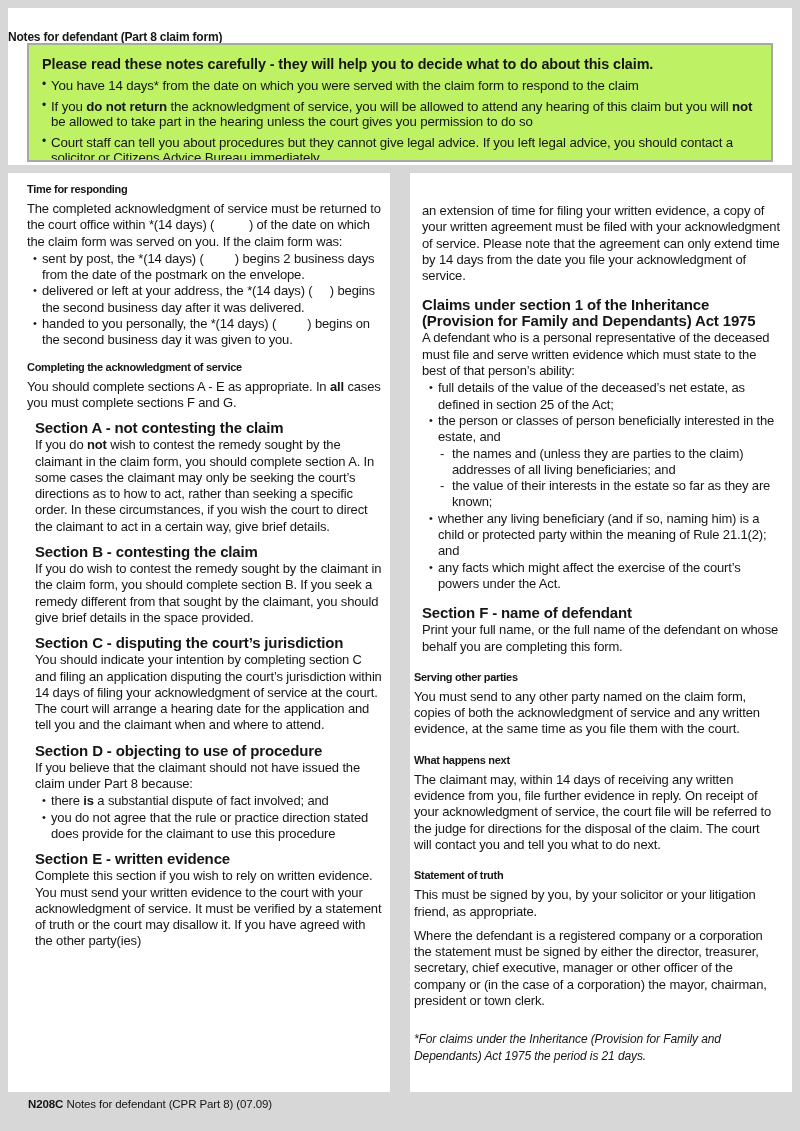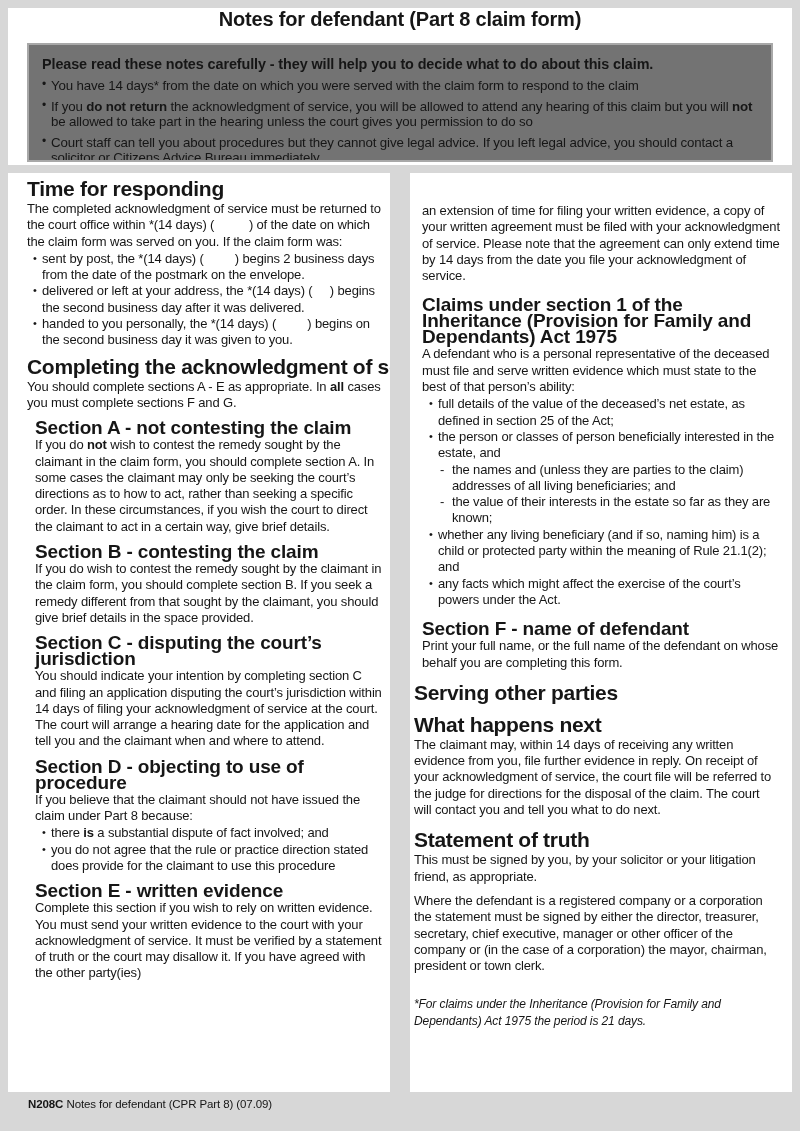--- a/index.html
+++ b/index.html
@@ -4,39 +4,39 @@
 <style>
   * { margin:0; padding:0; box-sizing:border-box; }
   html,body { background:#d7d7d7; }
   .doc {
     position:relative; width:800px; height:1131px; margin:0 auto;
     background:#d7d7d7; overflow:hidden;
     font-family:"Liberation Sans", sans-serif; color:#161616;
     -webkit-font-smoothing:antialiased;
   }
   .header-box { position:absolute; left:8px; top:8px; width:784px; height:157px; background:#fff; }
-  .title { font-size:20px; line-height:22px; font-weight:bold; text-align:center; padding-top:0; letter-spacing:-0.2px; }
+  .title { font-size:12px; line-height:22px; font-weight:bold; text-align:left; padding-top:18px; letter-spacing:-0.2px; }
   .notice-box {
     position:absolute; left:19px; right:19px; top:35px; bottom:3px;
-    border:2px solid #a8a8a8; background:#737373; padding:12px 10px 0 0; overflow:hidden;
+    border:2px solid #a8a8a8; background:#bef264; padding:12px 10px 0 0; overflow:hidden;
   }
   .notice-heading { font-size:14.4px; line-height:15px; font-weight:bold; margin:0 0 2px 13px; letter-spacing:-0.1px; }
   .notice-list { list-style:none; }
   .notice-list li { position:relative; font-size:13.3px; line-height:15px; letter-spacing:-0.15px; padding-left:22px; margin-top:6px; }
   .notice-list li::before { content:"\2022"; position:absolute; left:13px; top:-1px; font-size:12px; }
 
   .col { position:absolute; top:173px; height:919px; width:382px; background:#fff; overflow:hidden; }
   .col-left  { left:8px;  padding:2px 6px 0 19px; }
   .col-right { left:410px; padding:2px 12px 12px 4px; }
 
-  .blocks .h1 { font-size:21px; line-height:20px; font-weight:bold; letter-spacing:-0.3px; white-space:nowrap; margin:8px 0 2px; }
+  .blocks .h1 { font-size:11px; line-height:20px; font-weight:bold; letter-spacing:-0.3px; white-space:nowrap; margin:8px 0 2px; }
   .blocks .p, .blocks .p2, .blocks .ul li { font-size:13px; line-height:16.3px; letter-spacing:-0.15px; }
   .blocks .p  { margin:0; }
   .blocks .p + .p { margin-top:8px; }
-  .blocks .h2 { font-size:19px; line-height:16px; font-weight:bold; letter-spacing:-0.15px; margin:9px 0 1px 8px; }
+  .blocks .h2 { font-size:15px; line-height:16px; font-weight:bold; letter-spacing:-0.15px; margin:9px 0 1px 8px; }
   .blocks .p2 { margin-left:8px; }
   .blocks .ul { list-style:none; margin:1px 0 2px 2px; }
   .blocks .ul li { position:relative; padding-left:13px; }
   .blocks .ul li::before { content:"\2022"; position:absolute; left:4px; top:-1px; font-size:11px; }
   .blocks .ul2 { margin-left:11px; }
   .blocks .dash { list-style:none; }
   .blocks .dash li { position:relative; padding-left:12px; margin-left:2px; }
   .blocks .dash li::before { content:"-"; position:absolute; left:0; top:0; font-size:13px; }
   .blocks .dash li::after { content:none; }
   .blocks .note { font-size:12px; line-height:16.3px; font-style:italic; letter-spacing:-0.1px; margin:22px 0 0 0; }
@@ -102,20 +102,21 @@
           <li>the person or classes of person beneficially interested in the estate, and<ul class="dash">
               <li>the names and (unless they are parties to the claim) addresses of all living beneficiaries; and</li>
               <li>the value of their interests in the estate so far as they are known;</li>
             </ul></li>
           <li>whether any living beneficiary (and if so, naming him) is a child or protected party within the meaning of Rule 21.1(2); and</li>
           <li>any facts which might affect the exercise of the court’s powers under the Act.</li>
         </ul>
         <div class="h2">Section F - name of defendant</div>
         <div class="p2">Print your full name, or the full name of the defendant on whose behalf you are completing this form.</div>
         <div class="h1">Serving other parties</div>
+        <div class="p">You must send to any other party named on the claim form, copies of both the acknowledgment of service and any written evidence, at the same time as you file them with the court.</div>
         <div class="h1">What happens next</div>
         <div class="p">The claimant may, within 14 days of receiving any written evidence from you, file further evidence in reply. On receipt of your acknowledgment of service, the court file will be referred to the judge for directions for the disposal of the claim. The court will contact you and tell you what to do next.</div>
         <div class="h1">Statement of truth</div>
         <div class="p">This must be signed by you, by your solicitor or your litigation friend, as appropriate.</div>
         <div class="p">Where the defendant is a registered company or a corporation the statement must be signed by either the director, treasurer, secretary, chief executive, manager or other officer of the company or (in the case of a corporation) the mayor, chairman, president or town clerk.</div>
         <div class="note">*For claims under the Inheritance (Provision for Family and Dependants) Act 1975 the period is 21 days.</div>
       </div>
   </section>
 
   <p class="footer"><b>N208C</b> <span>Notes for defendant (CPR Part 8) (07.09)</span></p>

